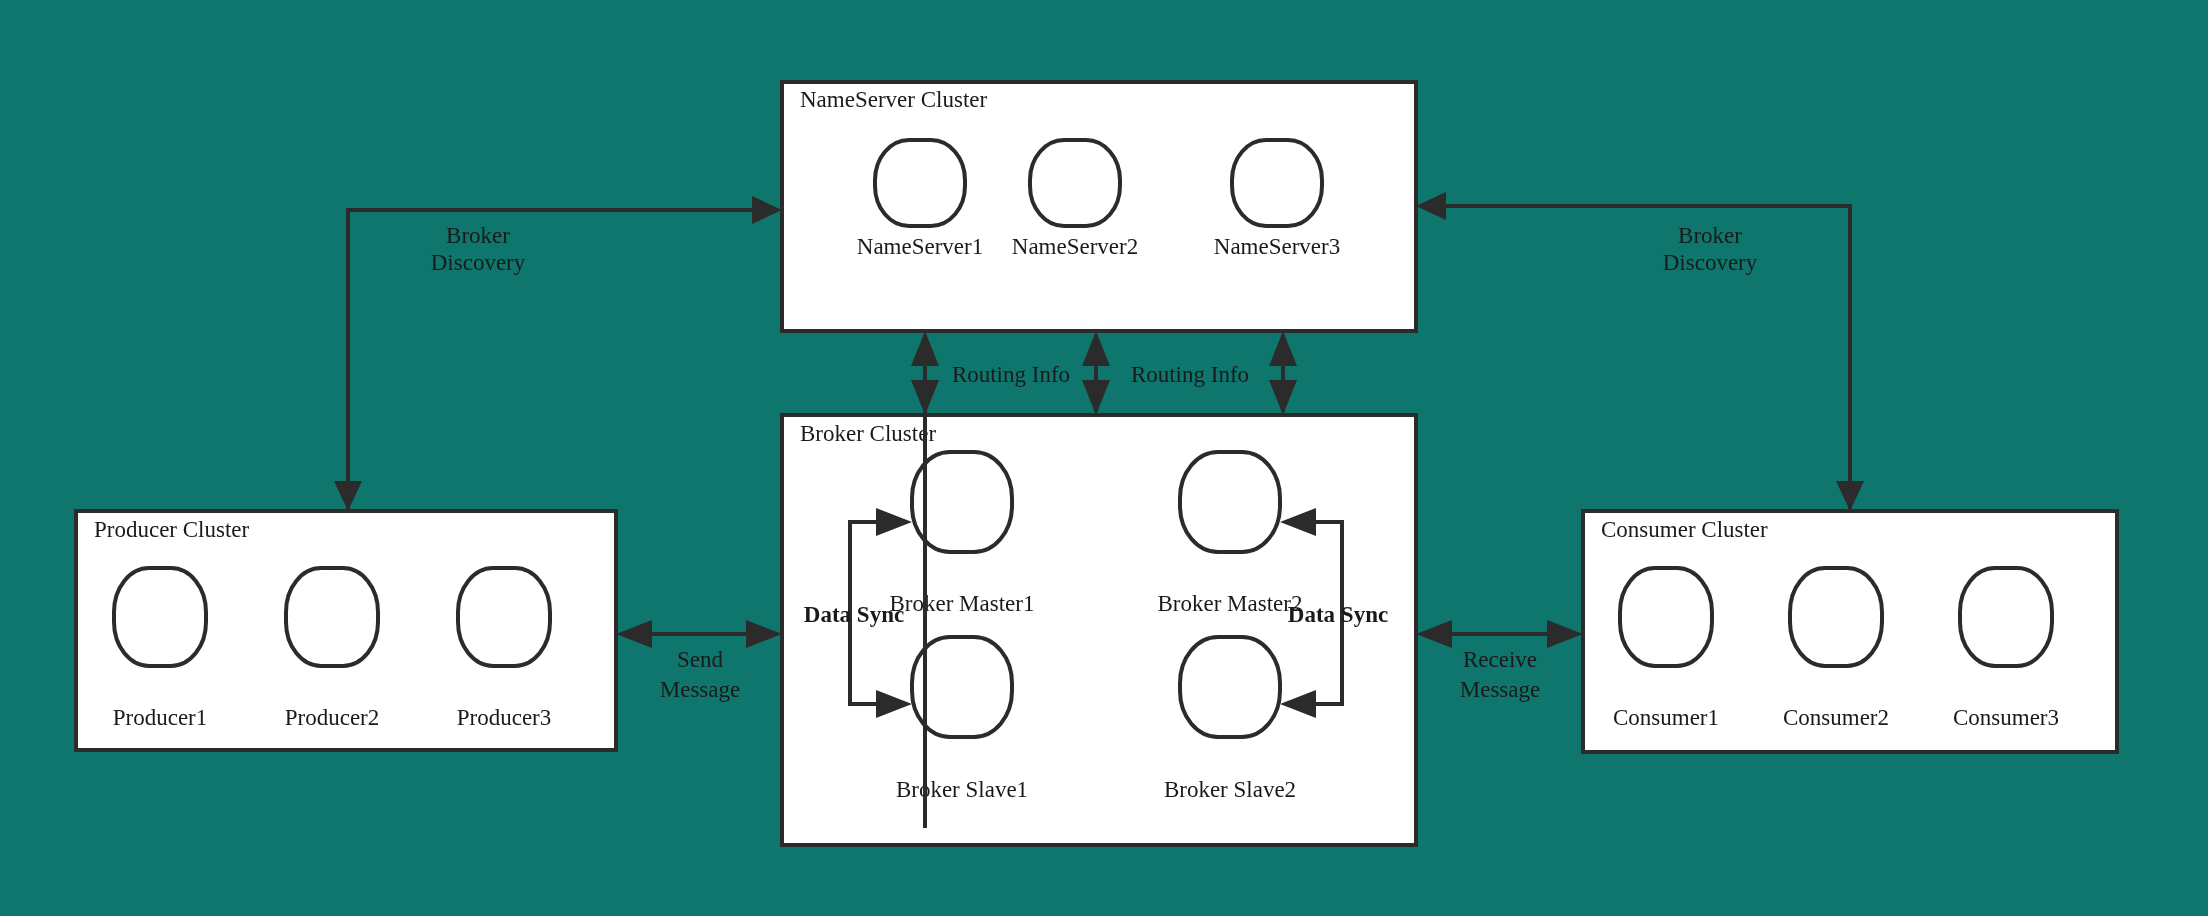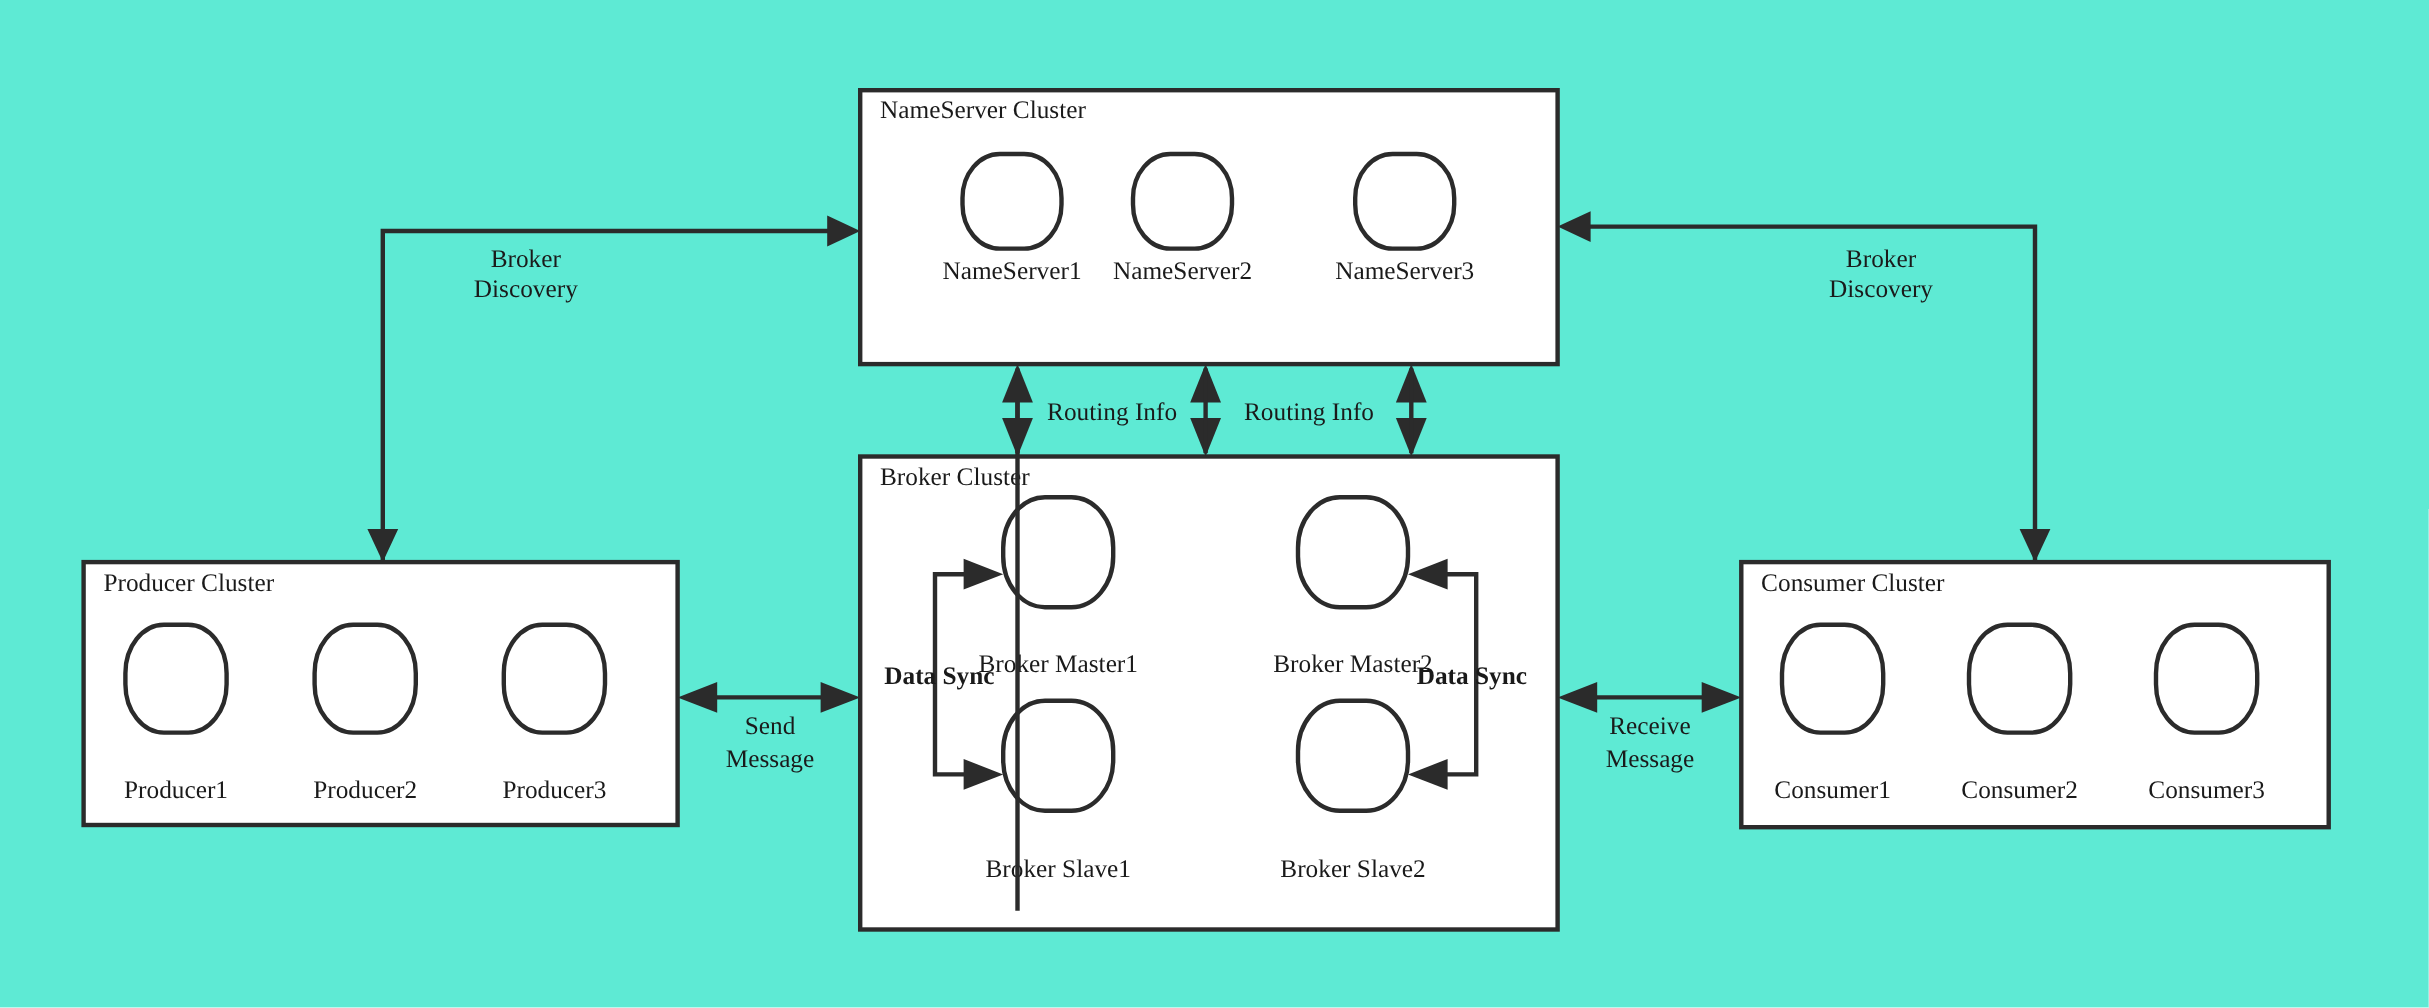--- a/index.html
+++ b/index.html
@@ -10,21 +10,21 @@
   body {
     width: 2208px;
     height: 916px;
     font-family: "Liberation Serif", "DejaVu Serif", serif;
     overflow: hidden;
   }
   #stage {
     position: relative;
     width: 2208px;
     height: 916px;
-    background: #5eead4;
+    background: #0f766e;
   }
   svg.diagram {
     position: absolute;
     top: 0;
     left: 0;
     width: 2208px;
     height: 916px;
     display: block;
   }
   .cluster-rect {

